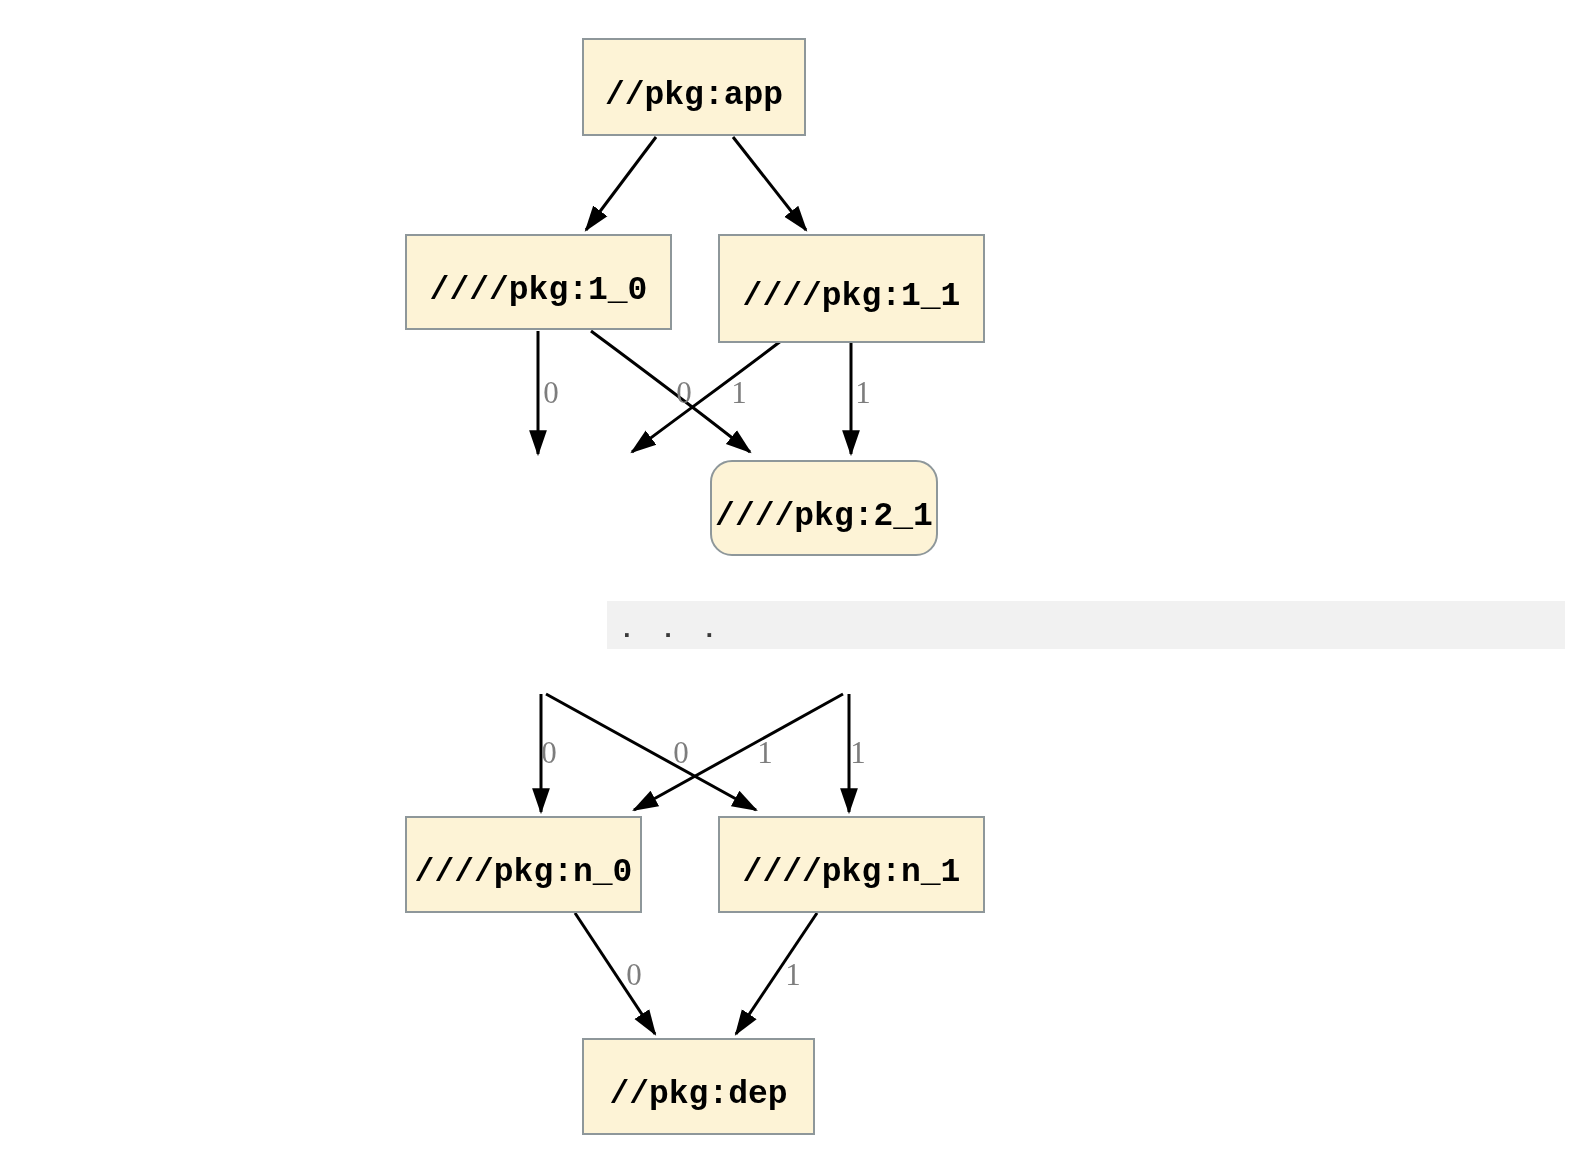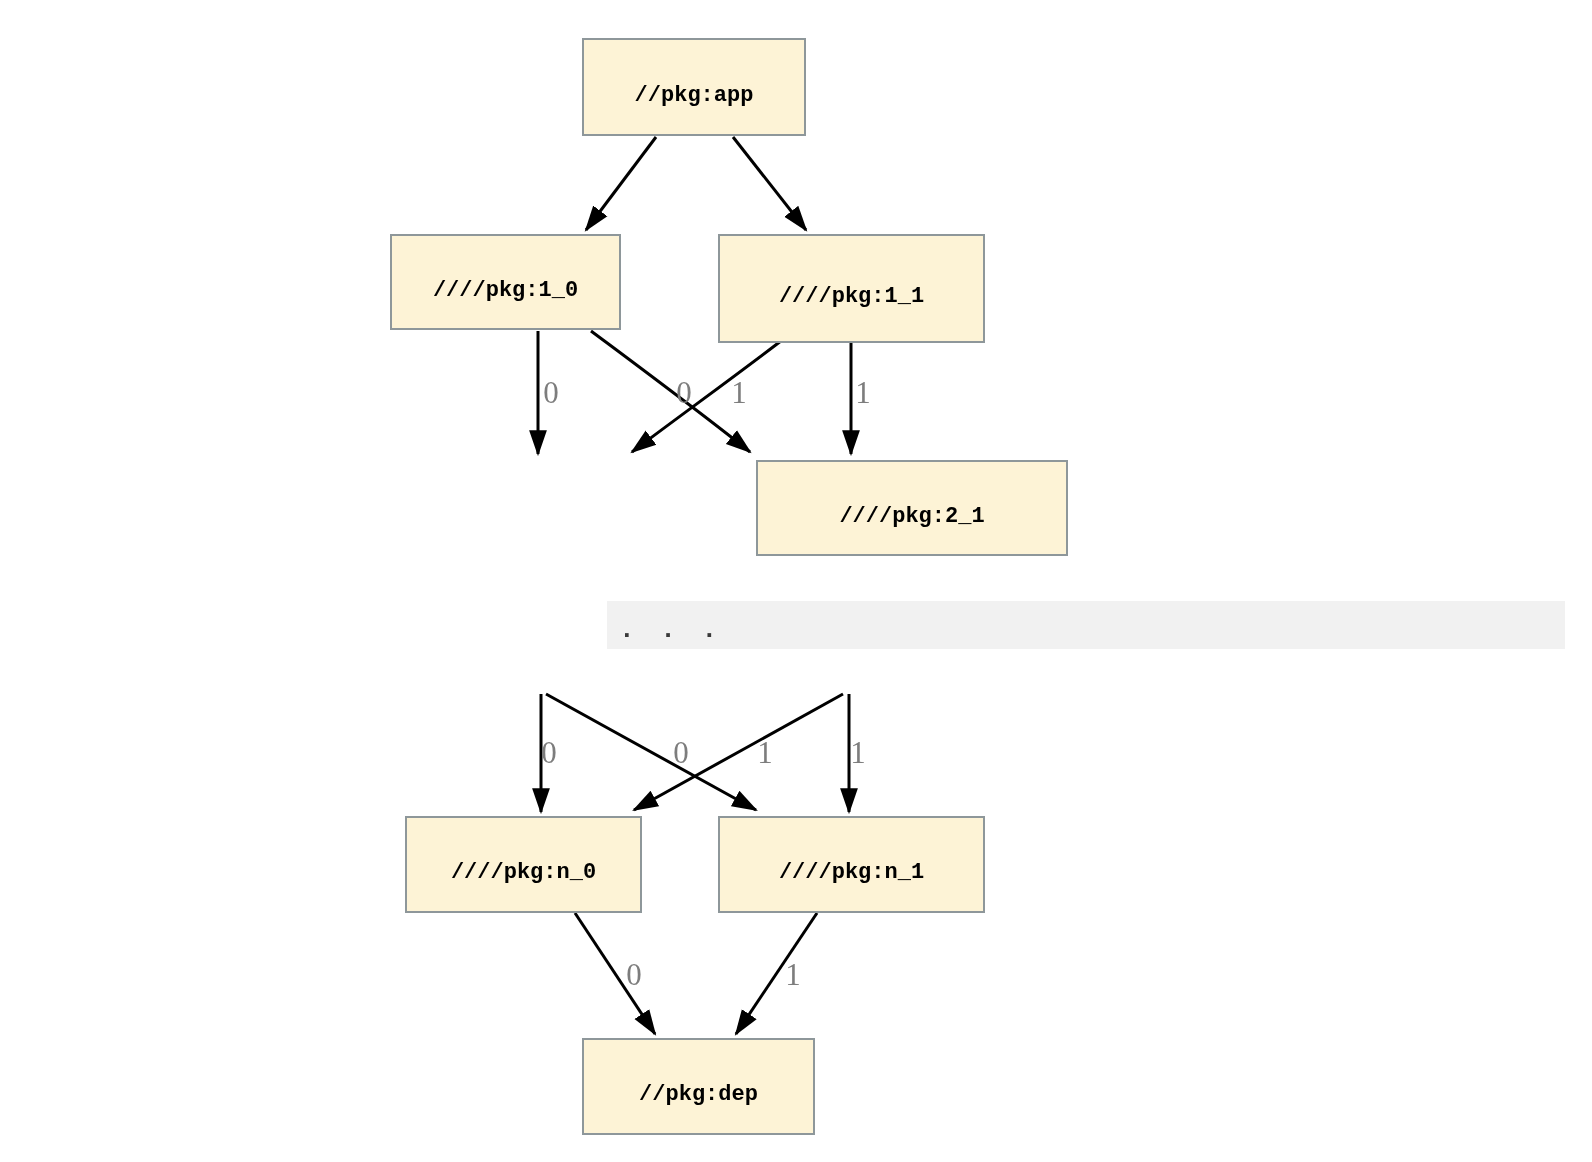--- a/index.html
+++ b/index.html
@@ -41,21 +41,21 @@
     box-sizing: border-box;
     background: var(--node-fill);
     border: 2.5px solid var(--node-border);
     display: flex;
     align-items: center;
     justify-content: center;
   }
   .node span {
     font-family: "Liberation Mono", "DejaVu Sans Mono", monospace;
     font-weight: bold;
-    font-size: 22px;
+    font-size: 33px;
     color: var(--node-text);
     white-space: pre;
     margin-top: 16px;
   }
   .band {
     position: absolute;
     left: 607px; top: 601px;
     width: 958px; height: 48px;
     background: var(--band-bg);
     display: flex;
@@ -111,30 +111,30 @@
     <text class="elabel" x="858" y="763">1</text>
 
     <text class="elabel" x="634" y="985">0</text>
     <text class="elabel" x="793" y="985">1</text>
   </svg>
 
   <div class="node" style="left:582px; top:38px; width:224px; height:98px;">
     <span>//pkg:app</span>
   </div>
 
-  <div class="node" style="left:390px; top:234px; width:231px; height:96px;">
+  <div class="node" style="left:405px; top:234px; width:267px; height:96px;">
     <span>////pkg:1_0</span>
   </div>
 
   <div class="node" style="left:718px; top:234px; width:267px; height:109px;">
     <span>////pkg:1_1</span>
   </div>
 
 
-  <div class="node" style="left:756px; top:460px; width:312px; height:96px;">
+  <div class="node" style="left:710px; top:460px; width:228px; height:96px;border-radius:22px;">
     <span>////pkg:2_1</span>
   </div>
 
   <div class="band">
     <span>. . .</span>
   </div>
 
   <div class="node" style="left:405px; top:816px; width:237px; height:97px;">
     <span>////pkg:n_0</span>
   </div>

